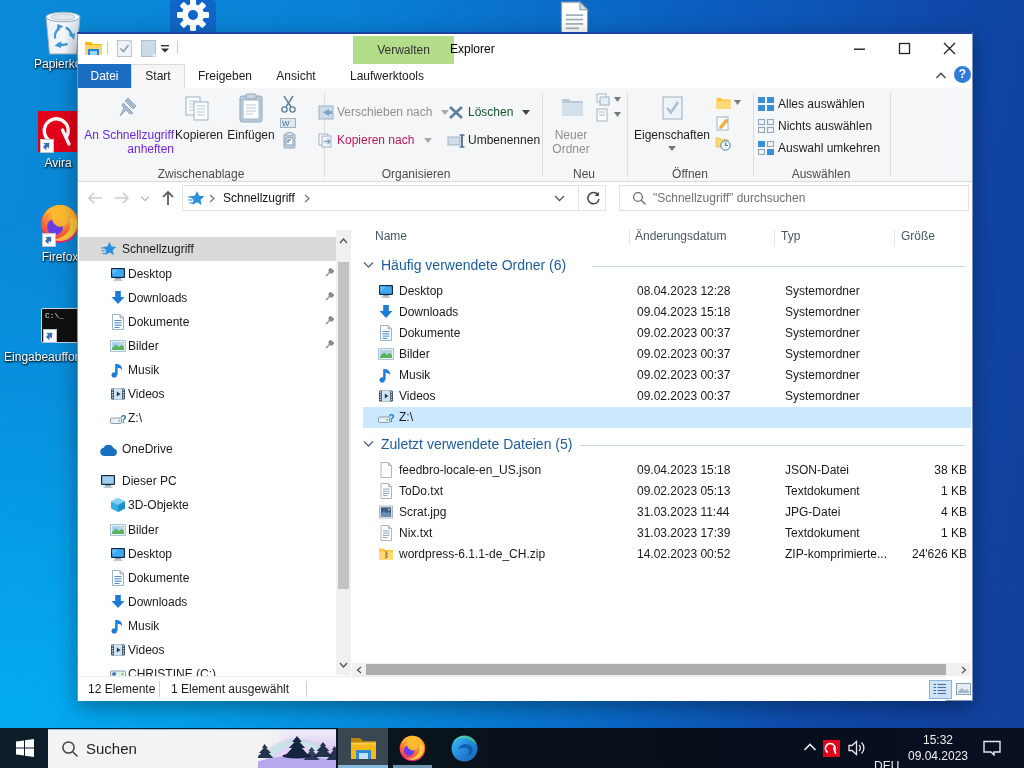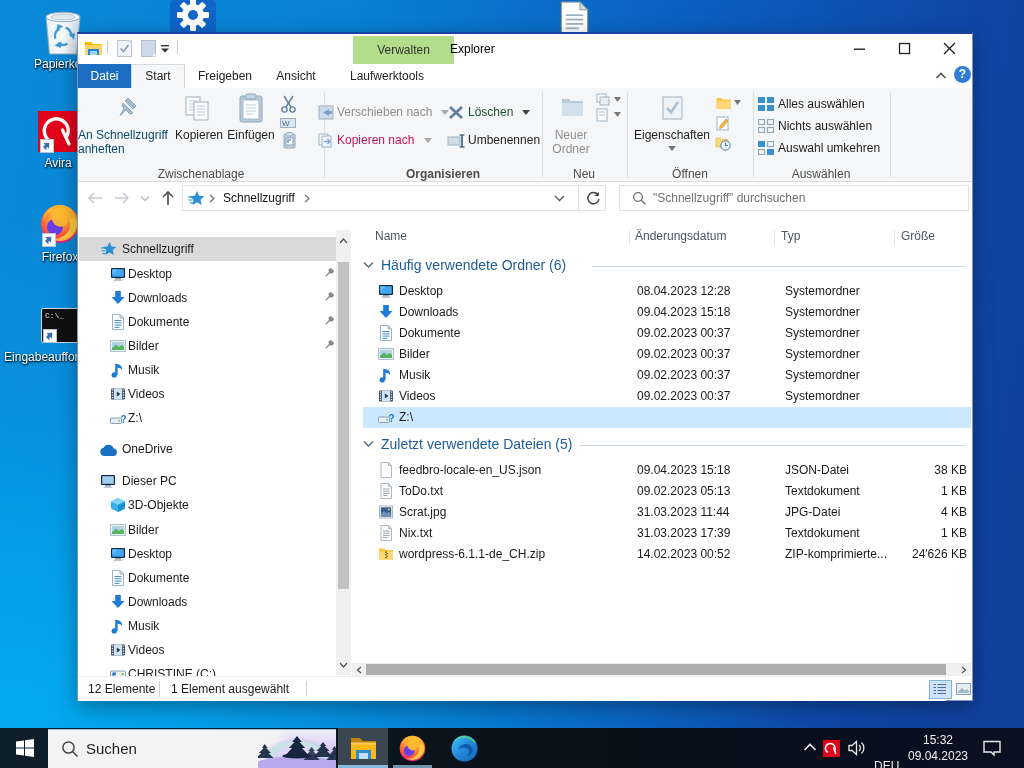--- a/index.html
+++ b/index.html
@@ -283,33 +283,33 @@
       </svg>
     <div class="abs" style="left:876px;top:2px;width:17px;height:17px;border-radius:50%;background:#2f7cd6;color:#fff;text-align:center;line-height:17px;font-size:12px;font-weight:bold;">?</div>
   </div>
   <div id="ribbon" style="position:absolute;left:0;top:54px;width:894px;height:93px;background:#f5f6f7;border-bottom:1px solid #dadbdc;">
     <div class="sep" style="left:246px;top:4px;height:85px;"></div>
     <div class="sep" style="left:464px;top:4px;height:85px;"></div>
     <div class="sep" style="left:549px;top:4px;height:85px;"></div>
     <div class="sep" style="left:675px;top:4px;height:85px;"></div>
     <div class="sep" style="left:812px;top:4px;height:85px;"></div>
     <div class="grpcap" style="left:53px;width:140px;top:79px;">Zwischenablage</div>
-    <div class="grpcap" style="left:295px;width:140px;top:79px;font-weight:bold;">Organisieren</div>
+    <div class="grpcap" style="left:268px;width:140px;top:79px;">Organisieren</div>
     <div class="grpcap" style="left:476px;width:60px;top:79px;">Neu</div>
     <div class="grpcap" style="left:572px;width:80px;top:79px;">Öffnen</div>
     <div class="grpcap" style="left:693px;width:100px;top:79px;">Auswählen</div>
 
     <svg class="ribIcon" style="left:38px;top:8px" width="22" height="24" viewBox="0 0 22 24">
       <g fill="#a8bed0" stroke="#8ba6bd" stroke-width="1">
         <path d="M12 2 L20 10 L17 13 L9 5 Z"></path>
         <path d="M7 7 L17 17 L14 18 L10 14 L4 20 L8 12 L6 10 Z"></path>
         <path d="M9 5 L17 13 L18 12 L10 4 Z" fill="#c3d4e2"></path>
       </g>
     </svg>
-    <div class="abs" style="left:0px;top:40px;width:96px;text-align:left;color:#0c4a6e;">An Schnellzugriff<br>anheften</div>
+    <div class="abs" style="left:0px;top:40px;width:96px;text-align:right;color:#6d28d9;">An Schnellzugriff<br>anheften</div>
 
     <svg class="ribIcon" style="left:107px;top:8px" width="28" height="26" viewBox="0 0 28 26">
       <rect x="1" y="1" width="14" height="18" fill="#fbfcfd" stroke="#9eb2c4"></rect>
       <g stroke="#b9c9d7" stroke-width="1">
           <line x1="4" y1="5" x2="12" y2="5"></line>
           <line x1="4" y1="8" x2="12" y2="8"></line>
           <line x1="4" y1="11" x2="12" y2="11"></line>
           <line x1="4" y1="14" x2="12" y2="14"></line>
         </g>
       <rect x="9" y="6" width="14" height="18" fill="#fbfcfd" stroke="#9eb2c4"></rect>

